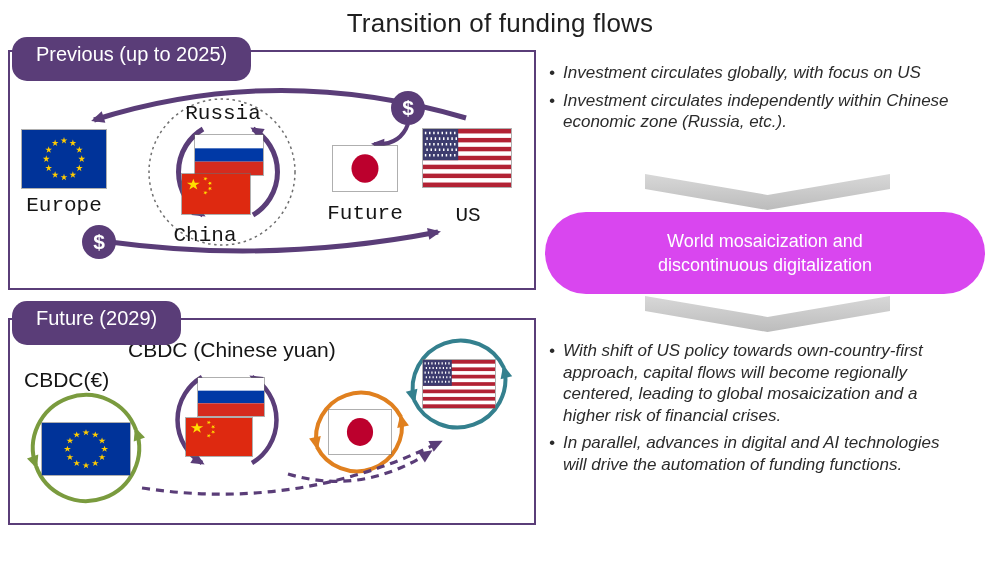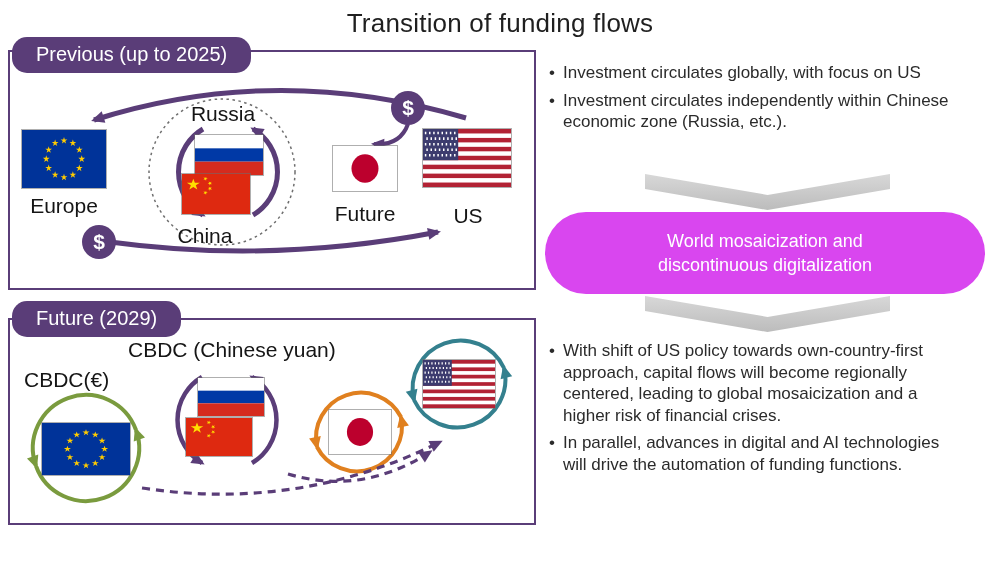--- a/index.html
+++ b/index.html
@@ -4,32 +4,32 @@
 <style>
   html,body{margin:0;padding:0;}
   body{width:1000px;height:576px;position:relative;background:#ffffff;
        font-family:"Liberation Sans",sans-serif;overflow:hidden;}
   .title{position:absolute;left:0;top:8px;width:100%;text-align:center;
          font-size:26px;color:#1f1f1f;letter-spacing:.2px;}
   .panel{position:absolute;left:8px;width:524px;border:2px solid #5a3d78;background:#fff;}
   .panel--previous{top:50px;height:236px;}
   .panel--future{top:318px;height:203px;}
   .tab{position:absolute;left:12px;background:#5a3d78;color:#fff;font-size:20px;
-       line-height:1;padding:7px 24px 9px;border-radius:15px;z-index:6;}
+       line-height:1;padding:7px 24px 17px;border-radius:15px;z-index:6;}
   .tab--previous{top:37px;}
   .tab--future{top:301px;}
   .overlay{position:absolute;left:0;top:0;z-index:1;}
   .flag{position:absolute;z-index:2;box-shadow:0 0 0 1px rgba(110,110,110,.55);background:#fff;}
   .lbl{position:absolute;z-index:3;font-size:21px;color:#151515;white-space:nowrap;}
-  .lbl--c{text-align:center;white-space:normal;}
+  .lbl--c{text-align:center;white-space:normal;font-family:Liberation Mono, monospace;}
   .dollar{position:absolute;z-index:4;width:34px;height:34px;border-radius:50%;
           background:#5a3d78;color:#fff;font-size:21px;font-weight:bold;
           display:flex;align-items:center;justify-content:center;}
   .bullets{position:absolute;left:548px;width:412px;list-style:none;margin:0;padding:0;
-           font-size:17px;line-height:1.27;color:#2b2b2b;}
+           font-size:17px;line-height:1.27;color:#2b2b2b;font-style:italic;}
   .bullets li{position:relative;padding-left:15px;margin-bottom:6px;}
   .bullets li::before{content:"\2022";position:absolute;left:1px;}
   .bullets--top{top:62px;}
   .bullets--bottom{top:340px;}
   .chevron{position:absolute;left:645px;width:245px;height:36px;
            background:linear-gradient(180deg,#d8d8d8,#bcbcbc);
            clip-path:polygon(0 0,50% 58%,100% 0,100% 42%,50% 100%,0 42%);}
   .chevron--one{top:174px;}
   .chevron--two{top:296px;}
   .redbox{position:absolute;left:545px;top:212px;width:440px;height:82px;background:#d946ef;

